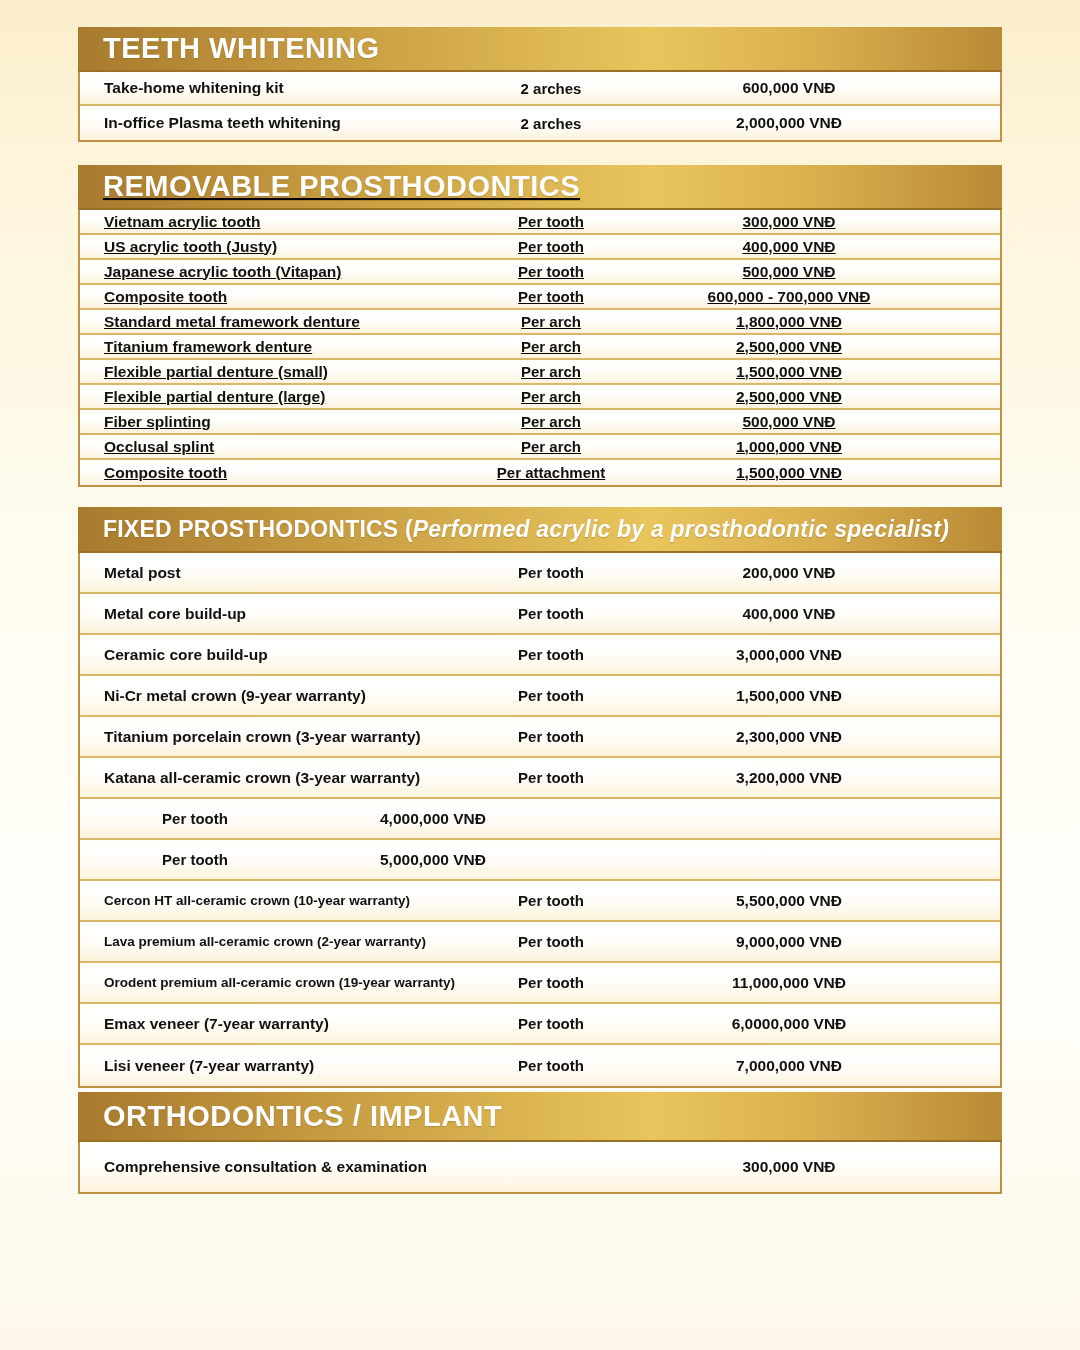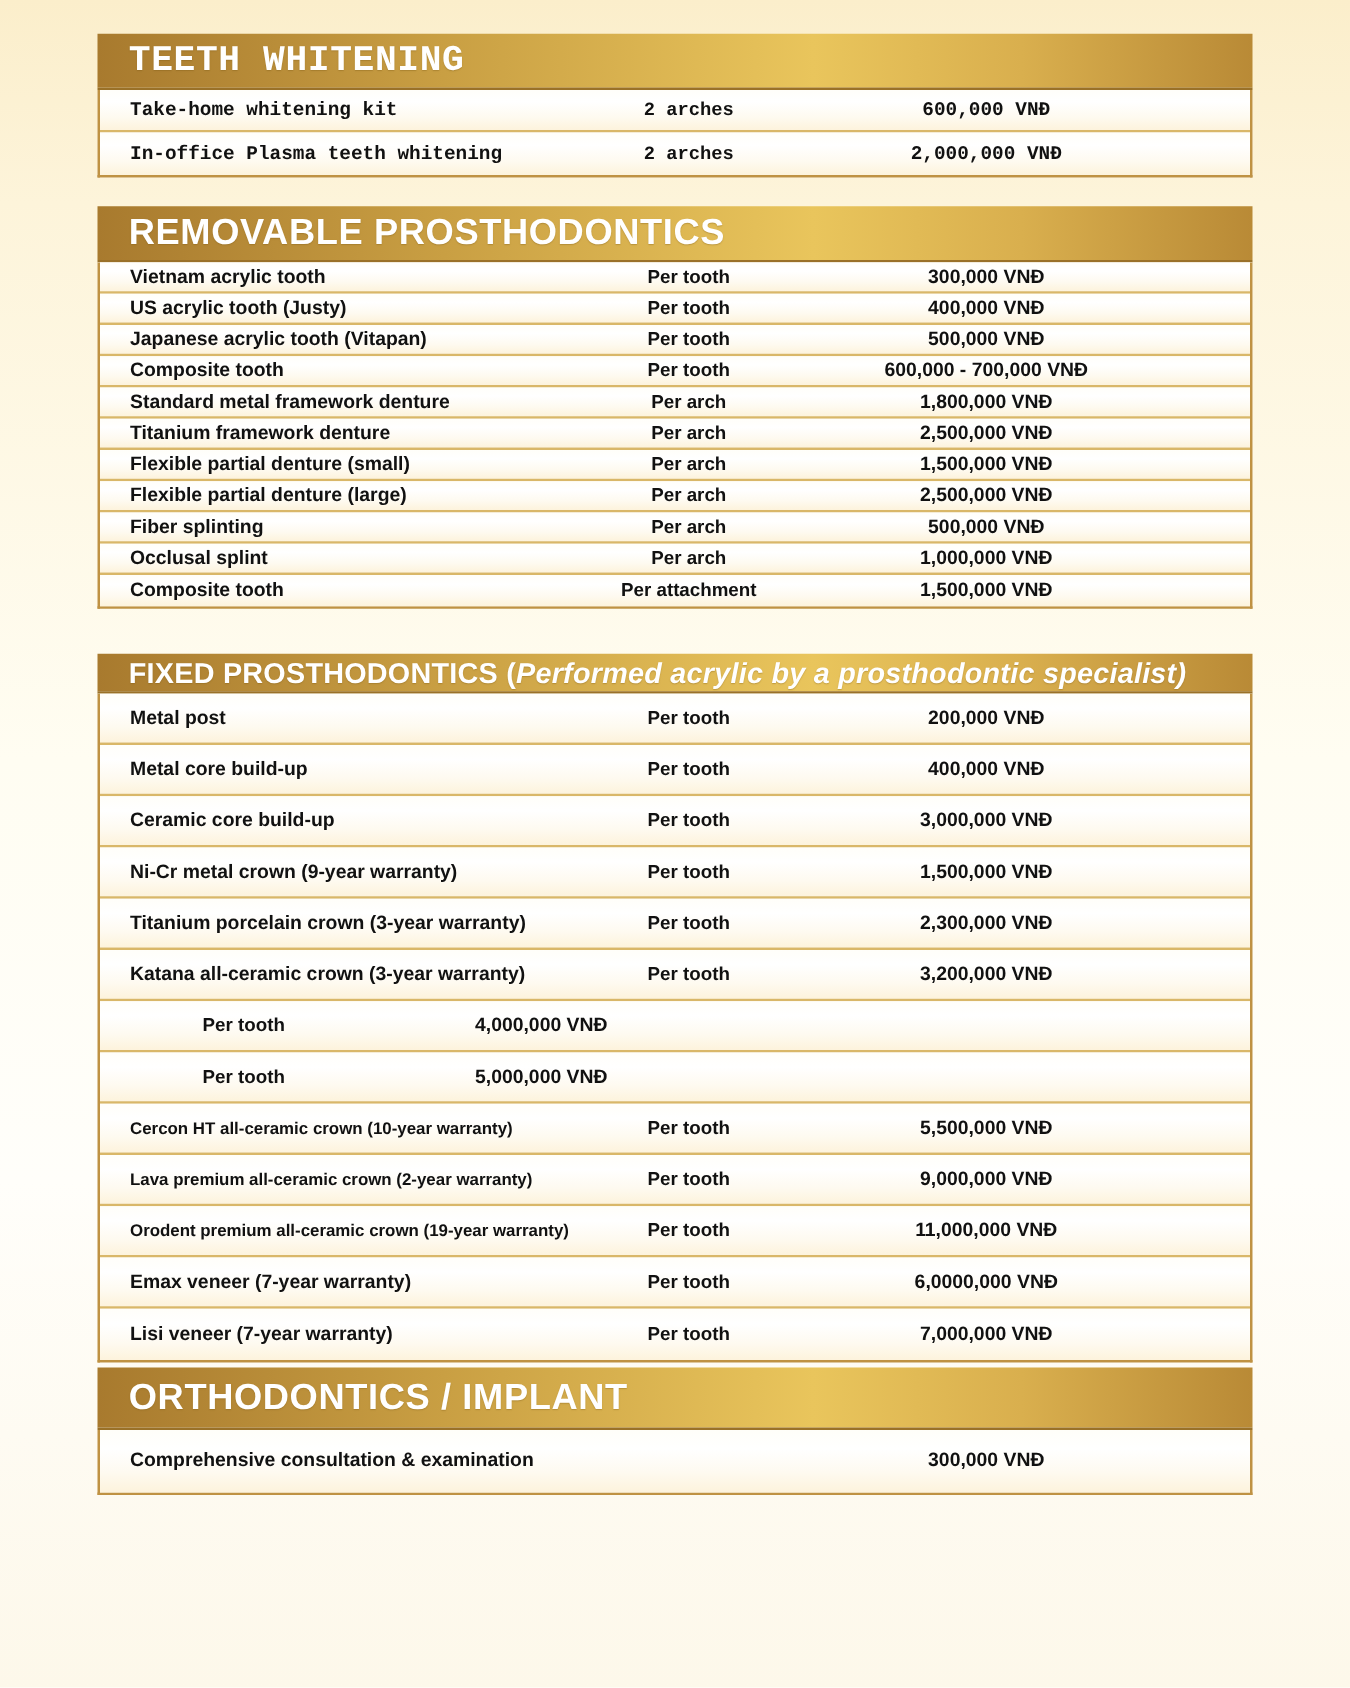--- a/index.html
+++ b/index.html
@@ -34,21 +34,21 @@
   }
   .sec-title,.sec-title-italic{
     color:var(--header-text);
     font-weight:bold;
     letter-spacing:.5px;
     white-space:pre;
     text-shadow:0 1px 1px rgba(120,85,20,.35);
   }
   .sec-title-italic{font-style:italic;}
   .sec-0 .sec-header,.sec-1 .sec-header{height:45px;}
-  .sec-2 .sec-header{height:32px;}
+  .sec-2 .sec-header{height:46px;}
   .sec-3 .sec-header{height:50px;}
   .sec-0 .sec-title,.sec-1 .sec-title,.sec-3 .sec-title{font-size:29px;}
   .sec-2 .sec-title,.sec-2 .sec-title-italic{font-size:23px;letter-spacing:.2px;}
   .rows{
     width:100%;
     border-left:2px solid var(--border-gold);
     border-right:2px solid var(--border-gold);
     border-bottom:2px solid var(--border-gold);
     background:#ffffff;
   }
@@ -78,22 +78,22 @@
     flex:0 0 230px;
     text-align:center;
     font-size:15px;
   }
   .cell.price{
     flex:0 0 246px;
     margin-right:88px;
     text-align:center;
     font-size:15.5px;
   }
-  .sec-0{margin-bottom:23px;font-family:Liberation Mono, monospace;}
-  .sec-1{margin-bottom:36px;}
+  .sec-0{margin-bottom:23px;}
+  .sec-1{margin-bottom:20px;text-decoration:underline;}
   .sec-2{margin-bottom:4px;}
 </style>
 </head>
 <body>
 
 <div class="page">
   <div id="price-list">
       <section class="section sec-0">
         <header class="sec-header">
           <span class="sec-title">TEETH WHITENING</span>

